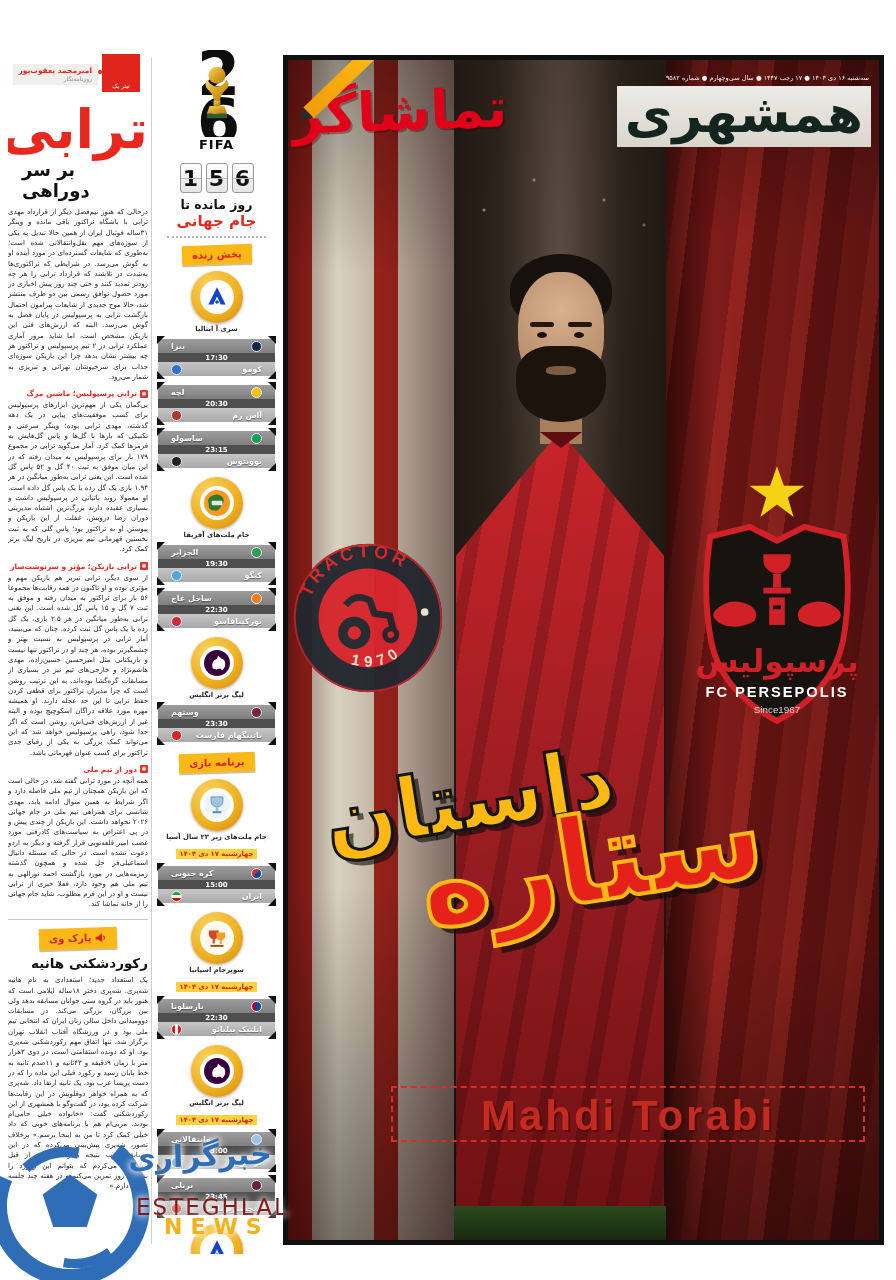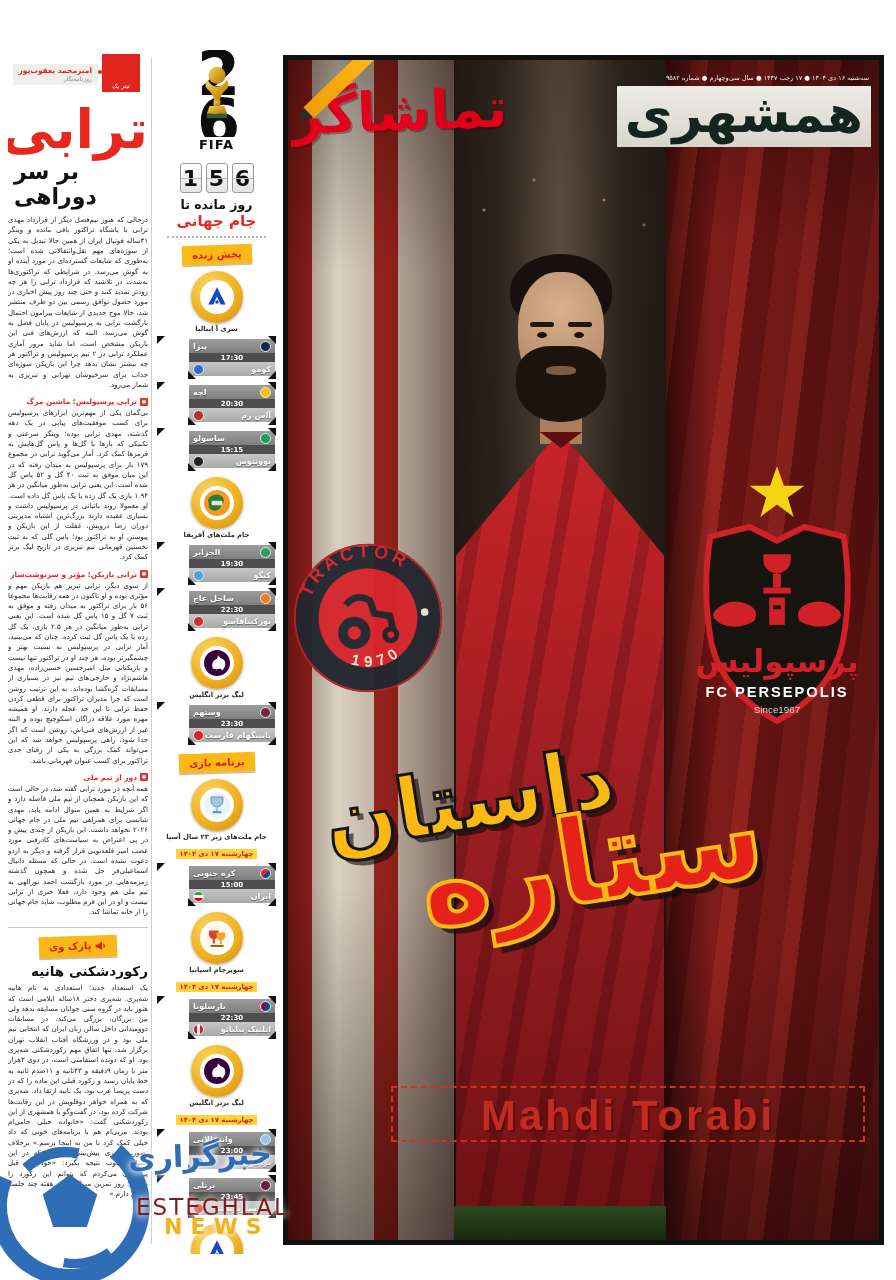--- a/index.html
+++ b/index.html
@@ -10,21 +10,21 @@
   .vrule { position:absolute; left:151px; top:58px; width:1px; height:1186px; background:#cfcfcf; }
   .col-article { position:absolute; left:8px; top:50px; width:140px; height:1200px; overflow:hidden; direction:rtl; }
   .byline-row { position:relative; height:52px; }
   .kicker-box { position:absolute; right:8px; top:4px; width:38px; height:38px; background:#e0251c;
     color:#fff; font-size:6px; display:flex; align-items:flex-end; justify-content:center; padding-bottom:3px; }
   .byline-plate { position:absolute; right:50px; top:14px; background:#f0efec; padding:2px 6px 3px; text-align:right; }
   .byline-name { color:#e0251c; font-size:7.5px; font-weight:bold; }
   .byline-role { color:#8a8a8a; font-size:6px; }
   .byline-dot { position:absolute; right:46px; top:20px; width:4px; height:4px; background:#e0251c; border-radius:50%; }
   .lead-headline { color:#e8281e; font-size:54px; font-weight:900; text-align:left; line-height:1.02; padding-left:2px; }
-  .lead-subheadline { color:#111; font-size:22px; font-weight:900; text-align:left; padding-left:2px; margin:2px 4px 6px; }
+  .lead-subheadline { color:#111; font-size:18px; font-weight:900; text-align:left; padding-left:2px; margin:2px 12px 6px; }
   .body-text { font-size:7px; line-height:10.3px; color:#222; text-align:justify; }
   .sec-head { display:flex; align-items:center; gap:3px; color:#e8281e; font-size:7.4px; font-weight:bold; margin:7px 0 2px; }
   .sec-marker { display:inline-block; width:8px; height:8px; background:#e0342b; color:#fff; font-size:6px;
     line-height:8px; text-align:center; border-radius:1px; flex:0 0 auto; }
   .thin-hr { border:none; border-top:1px solid #c9c9c9; margin:9px 0 7px; }
   .ribbon { display:inline-block; background:#fcb817; color:#d6201c; font-weight:bold; font-size:10px;
     padding:4px 10px; transform:rotate(-2deg); box-shadow:0 2px 0 rgba(160,110,0,.45); white-space:nowrap; }
   .parkway-wrap { text-align:center; margin:2px 0 6px; }
   .parkway-wrap svg { vertical-align:middle; margin-left:3px; }
   .hanieh-headline { font-size:13.5px; font-weight:900; color:#111; text-align:right; margin:2px 0 4px; }
@@ -49,21 +49,21 @@
     background:radial-gradient(circle at 35% 28%, #f9d35f, #eead1c 62%, #c9871a); display:flex; align-items:center; justify-content:center;
     box-shadow:0 1px 3px rgba(0,0,0,.35); }
   .gold-inner { width:34px; height:34px; border-radius:50%; background:#fff; display:flex; align-items:center; justify-content:center; overflow:hidden; }
   .league-label { font-size:6.8px; font-weight:bold; color:#2b2b2b; margin-top:2px; direction:rtl; }
   .league-date { display:inline-block; background:#ffd23f; color:#d6201c; font-size:6.8px; font-weight:900;
     padding:1px 4px; margin-top:2px; direction:rtl; }
   .match { position:relative; margin:6px 1px 9px; }
   .match::before, .match::after { content:""; position:absolute; top:-3px; width:0; height:0; border:4px solid transparent; }
   .match::before { left:-1px; border-left-color:#111; border-top-color:#111; }
   .match::after { right:-1px; border-right-color:#111; border-top-color:#111; }
-  .mrow { display:flex; align-items:center; padding:0 4px;margin-left:31px; }
+  .mrow { display:flex; align-items:center; padding:0 13px; }
   .row-home { height:14px; background:linear-gradient(#9d9d9d,#7f7f7f); justify-content:space-between; }
   .row-time { height:9px; background:#4e4e4e; justify-content:center; color:#fff; font-size:7px; font-weight:bold; }
   .row-away { height:14px; background:linear-gradient(#c6c6c6,#a9a9a9); justify-content:space-between; position:relative; }
   .row-away::before, .row-away::after { content:""; position:absolute; bottom:-3px; width:0; height:0; border:4px solid transparent; }
   .row-away::before { left:-1px; border-left-color:#111; border-bottom-color:#111; }
   .row-away::after { right:-1px; border-right-color:#111; border-bottom-color:#111; }
   .team-name { color:#fff; font-size:8px; font-weight:bold; direction:rtl; text-shadow:0 1px 1px rgba(0,0,0,.4); white-space:nowrap; }
   .crest { width:11px; height:11px; border-radius:50%; border:1px solid #eceaea; flex:0 0 auto; }
 
   
@@ -259,21 +259,21 @@
           <div class="mrow row-away">
             <span class="crest" style="background: rgb(179, 52, 46);"></span>
             <span class="team-name">آاس رم</span>
           </div>
         </div>
         <div class="match">
           <div class="mrow row-home">
             <span class="team-name">ساسولو</span>
             <span class="crest" style="background: rgb(23, 160, 90);"></span>
           </div>
-          <div class="mrow row-time">15:15</div>
+          <div class="mrow row-time">23:15</div>
           <div class="mrow row-away">
             <span class="crest" style="background: rgb(34, 34, 34);"></span>
             <span class="team-name">یوونتوس</span>
           </div>
         </div>
         <div class="league-head">
           <div class="gold-circle">
             <div class="gold-inner">
               <svg width="26" height="26" viewBox="0 0 24 24">
                 <circle cx="12" cy="12" r="12" fill="#f59a1c"></circle>

